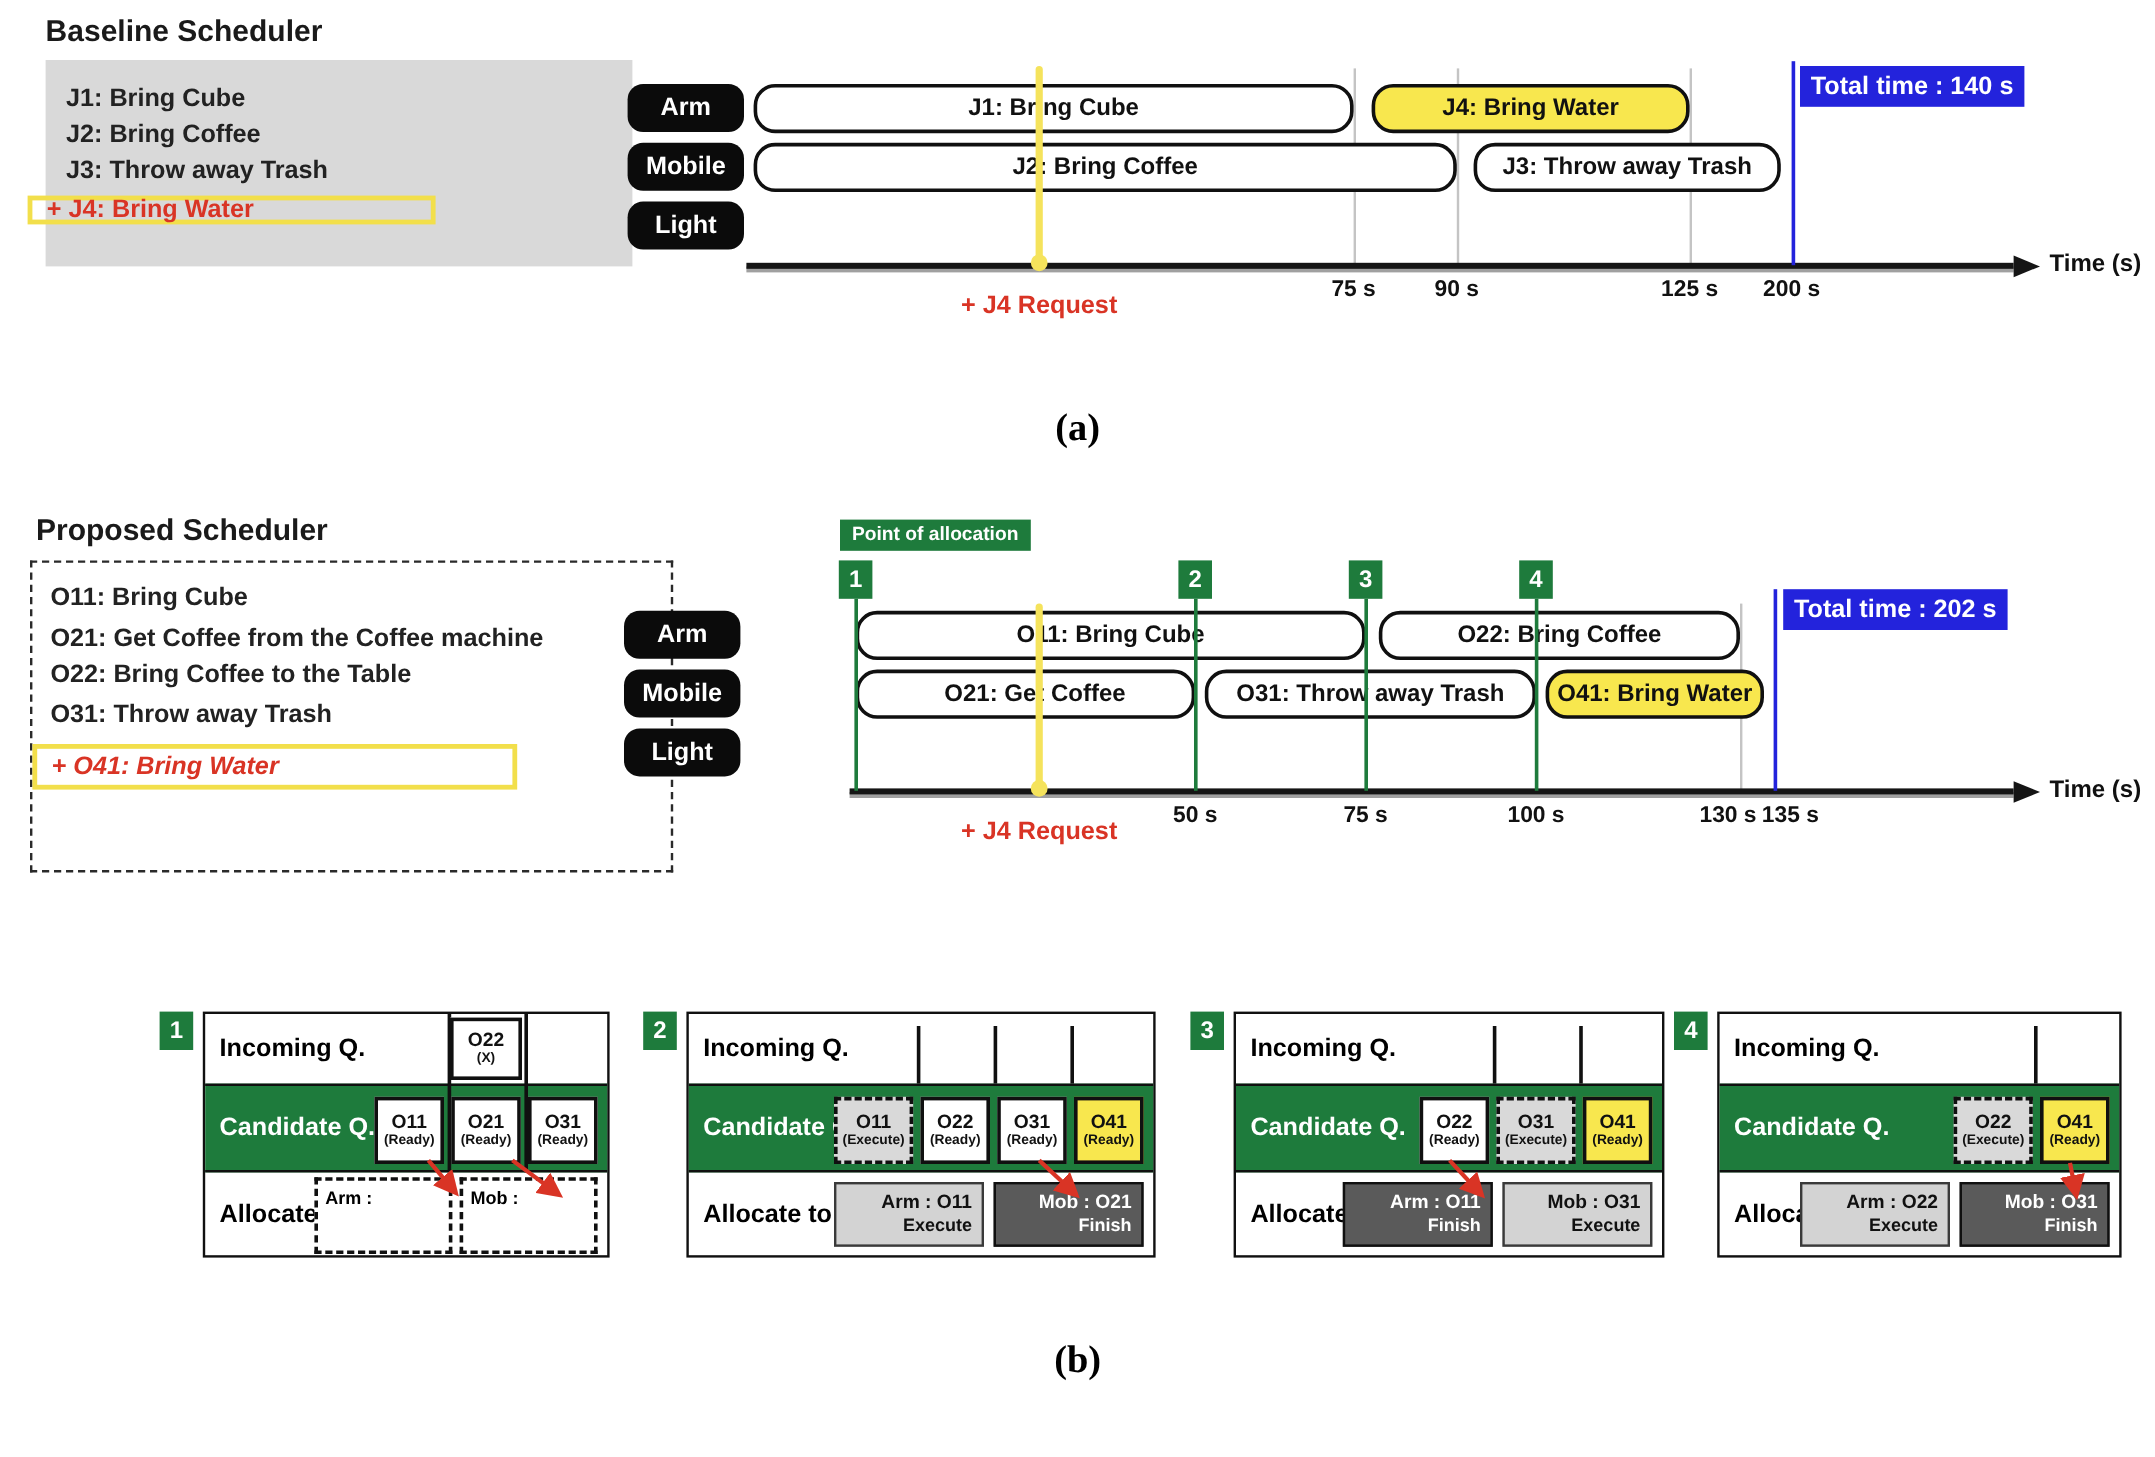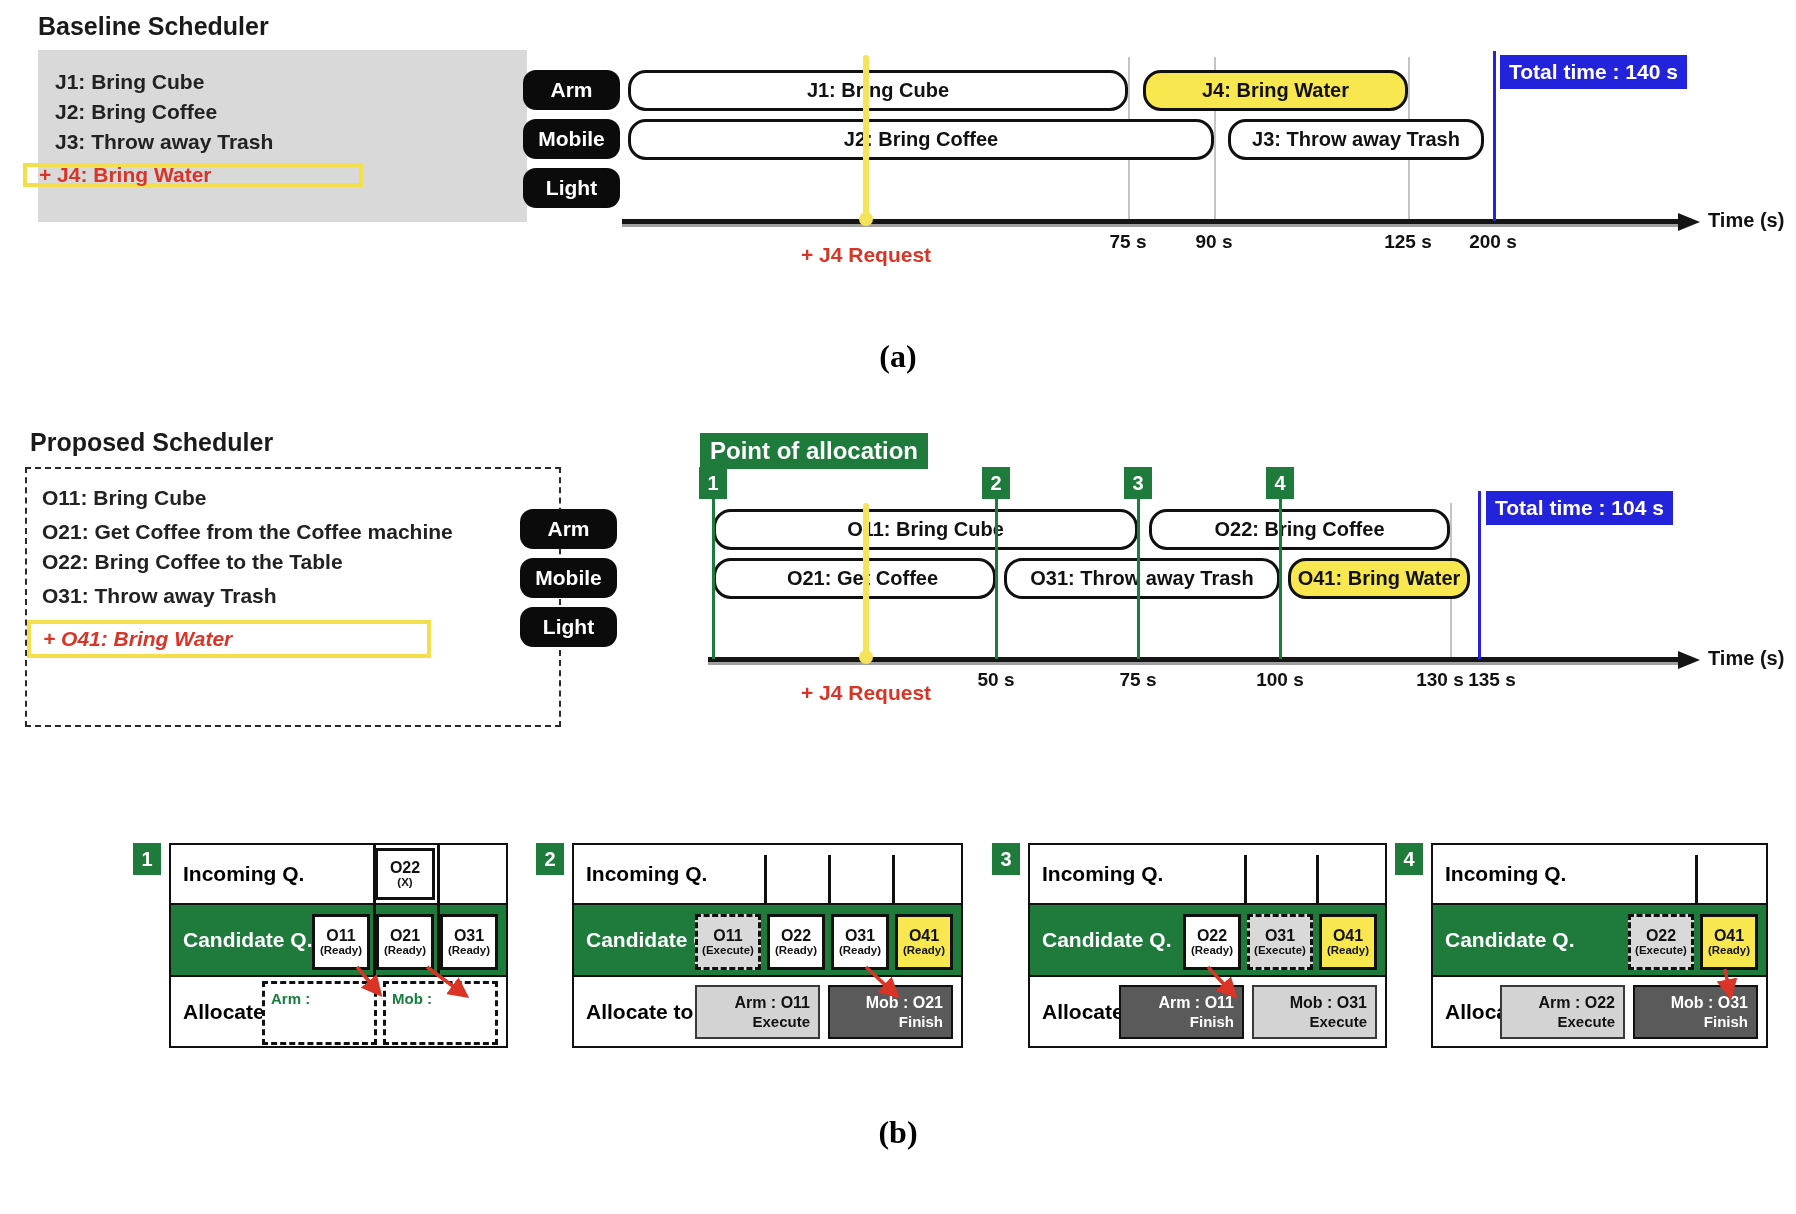--- a/index.html
+++ b/index.html
@@ -16,21 +16,21 @@
         font-size:21px;font-weight:700;display:flex;align-items:center;justify-content:center;z-index:2;}
   .task{box-sizing:border-box;height:41px;background:#fff;border:3px solid #101010;border-radius:18px;
         display:flex;align-items:center;justify-content:center;font-size:20px;font-weight:600;
         white-space:nowrap;z-index:3;}
   .task-new{background:#F8E74E;}
   .gridline{width:2px;background:#C4C4C4;z-index:1;}
   .blueline{width:3px;background:#2323DC;z-index:6;}
   .greenline{width:3px;background:#1E7B3C;z-index:6;}
   .badge{width:28px;height:32px;background:#1E7B3C;color:#fff;font-size:20px;font-weight:700;
          display:flex;align-items:center;justify-content:center;z-index:6;}
-  .pointalloc{background:#1E7B3C;color:#fff;font-size:24px;font-weight:700;
+  .pointalloc{background:#1E7B3C;color:#fff;font-size:16px;font-weight:700;
               padding:4px 10px;white-space:nowrap;z-index:6;}
   .axis{height:5px;background:#151515;box-shadow:0 3px 0 #A0A0A0;z-index:4;}
   .axis-arrow{width:0;height:0;border-left:22px solid #151515;border-top:9px solid transparent;
               border-bottom:9px solid transparent;z-index:4;}
   .axis-label{font-size:20px;font-weight:600;color:#111;white-space:nowrap;}
   .tick{font-size:19px;font-weight:600;color:#111;transform:translateX(-50%);white-space:nowrap;z-index:4;}
   .req-line{width:6px;background:#F5E35C;border-radius:3px;z-index:5;}
   .req-dot{width:14px;height:14px;background:#F5E35C;border-radius:50%;z-index:5;}
   .req-label{width:200px;text-align:center;color:#D93425;font-size:21px;font-weight:700;
              transform:translateX(-50%);white-space:nowrap;z-index:4;}
@@ -58,21 +58,21 @@
   .divider{position:absolute;width:2.5px;background:#101010;z-index:1;}
   .alloc-solid{position:absolute;box-sizing:border-box;width:125px;height:54px;top:140px;
                display:flex;flex-direction:column;justify-content:center;align-items:flex-end;
                padding:2px 8px;line-height:1.15;z-index:3;}
   .alloc-exec{background:#D3D3D3;border:2.5px solid #3A3A3A;color:#111;}
   .alloc-finish{background:#5A5A5A;border:2.5px solid #101010;color:#fff;}
   .al1{font-size:16px;font-weight:700;white-space:nowrap;}
   .al2{font-size:15px;font-weight:700;white-space:nowrap;}
   .alloc-dashed{position:absolute;box-sizing:border-box;width:115px;height:64px;top:136px;
                 border:3px dashed #101010;background:#fff;z-index:3;
-                font-size:15px;font-weight:700;color:#15803d;padding:6px 0 0 6px;}
+                font-size:15px;font-weight:700;color:#000000;padding:6px 0 0 6px;}
   .arrow-svg{position:absolute;pointer-events:none;z-index:7;}
 </style>
 </head>
 <body>
 
 <div id="canvas">
 
   <div class="abs sec-title" style="left:38px;top:12px;">Baseline Scheduler</div>
 
   <div class="abs graybox" style="left:38px;top:50px;width:489px;height:172px;">
@@ -107,21 +107,21 @@
   <div class="abs pointalloc" style="left:700px;top:433px;">Point of allocation</div>
 
   <div class="abs pill" style="left:520px;top:509px;">Arm</div>
   <div class="abs pill" style="left:520px;top:558px;">Mobile</div>
   <div class="abs pill" style="left:520px;top:607px;">Light</div>
 
   <div class="abs axis" style="left:708px;top:657px;width:970px;"></div>
   <div class="abs axis-arrow" style="left:1678px;top:651px;"></div>
   <div class="abs axis-label" style="left:1708px;top:647px;">Time (s)</div>
 
-  <div class="abs total-box" style="left:1486px;top:491px;">Total time : 104 s</div>
+  <div class="abs total-box" style="left:1486px;top:491px;">Total time : 202 s</div>
 
   <div class="abs caption" style="top:1114px;">(b)</div>
 
 <div class="abs gridline" style="left: 1128px; top: 57px; height: 164px;"></div>
     <div class="abs gridline" style="left: 1214px; top: 57px; height: 164px;"></div>
     <div class="abs gridline" style="left: 1408px; top: 57px; height: 164px;"></div>
     <div class="abs task" style="left: 628px; top: 70px; width: 500px;">J1: Bring Cube</div>
     <div class="abs task task-new" style="left: 1143px; top: 70px; width: 265px; text-align: right;">J4: Bring Water</div>
     <div class="abs task" style="left: 628px; top: 119px; width: 586px;">J2: Bring Coffee</div>
     <div class="abs task" style="left: 1228px; top: 119px; width: 256px;">J3: Throw away Trash</div>

